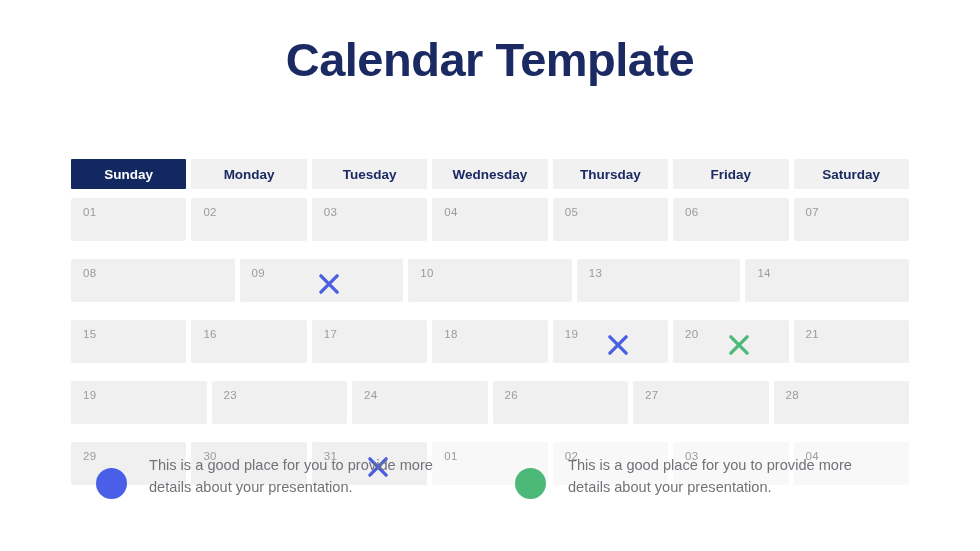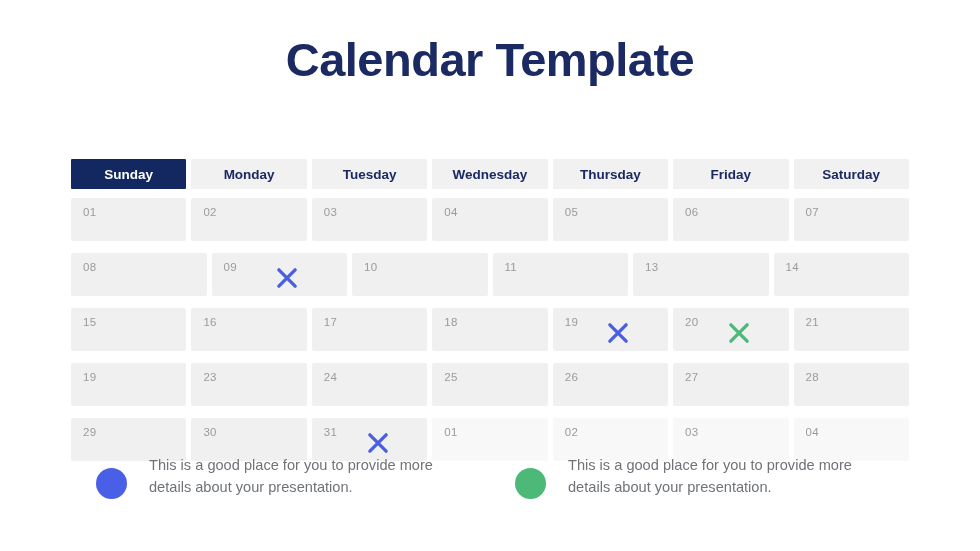--- a/index.html
+++ b/index.html
@@ -46,21 +46,21 @@
     left: 71px;
     top: 159px;
     width: 838px;
   }
 
   .cal-row {
     display: flex;
     gap: 5px;
   }
 
-  .cal-row + .cal-row { margin-top: 12px; }
+  .cal-row + .cal-row { margin-top: 18px; }
 
   .head-row { margin-bottom: 9px; }
 
   .day-head {
     flex: 1 1 0;
     height: 30px;
     background: #f1f1f1;
     color: #1b2a63;
     font-size: 13.5px;
     font-weight: bold;
@@ -192,23 +192,20 @@
             <span class="mark">
               <svg viewBox="0 0 24 24" aria-hidden="true">
                 <path d="M4.5 4.5 L19.5 19.5 M19.5 4.5 L4.5 19.5" stroke="#4a5fe0" stroke-width="3.1" stroke-linecap="round" fill="none"></path>
               </svg>
             </span>
           </div>
           <div class="date-cell">
             <span class="date-num">10</span>
           </div>
           <div class="date-cell">
-            <span class="date-num">11</span>
-          </div>
-          <div class="date-cell">
             <span class="date-num">13</span>
           </div>
           <div class="date-cell">
             <span class="date-num">14</span>
           </div>
         </div>
         <div class="cal-row">
           <div class="date-cell">
             <span class="date-num">15</span>
           </div>
@@ -243,23 +240,20 @@
         </div>
         <div class="cal-row">
           <div class="date-cell">
             <span class="date-num">19</span>
           </div>
           <div class="date-cell">
             <span class="date-num">23</span>
           </div>
           <div class="date-cell">
             <span class="date-num">24</span>
-          </div>
-          <div class="date-cell">
-            <span class="date-num">25</span>
           </div>
           <div class="date-cell">
             <span class="date-num">26</span>
           </div>
           <div class="date-cell">
             <span class="date-num">27</span>
           </div>
           <div class="date-cell">
             <span class="date-num">28</span>
           </div>

